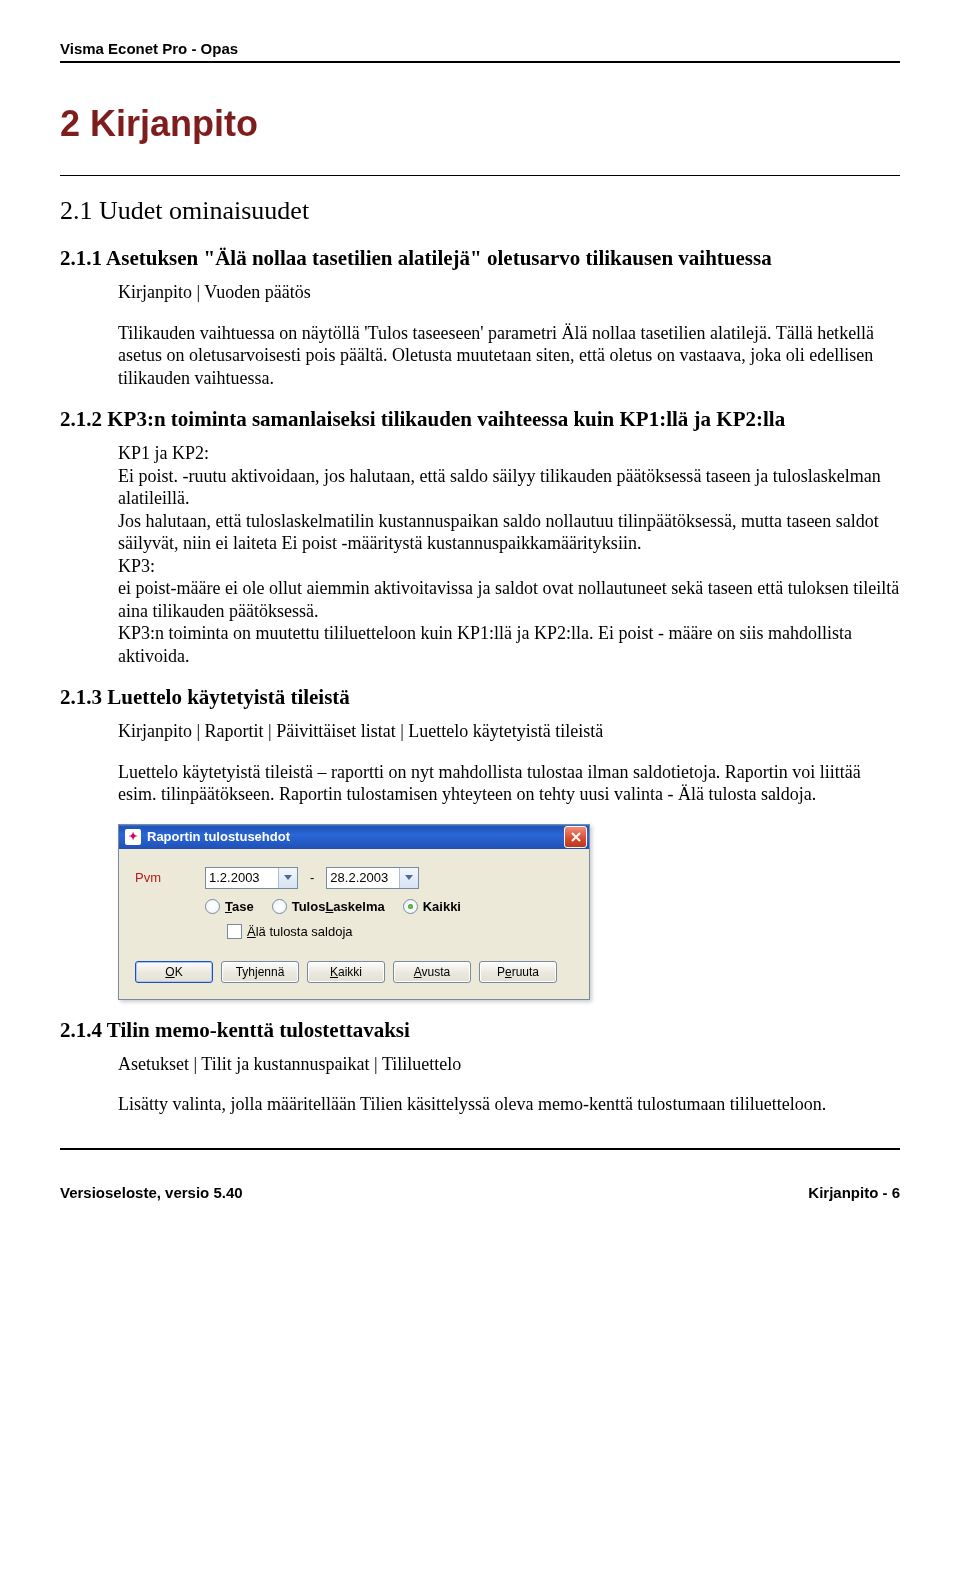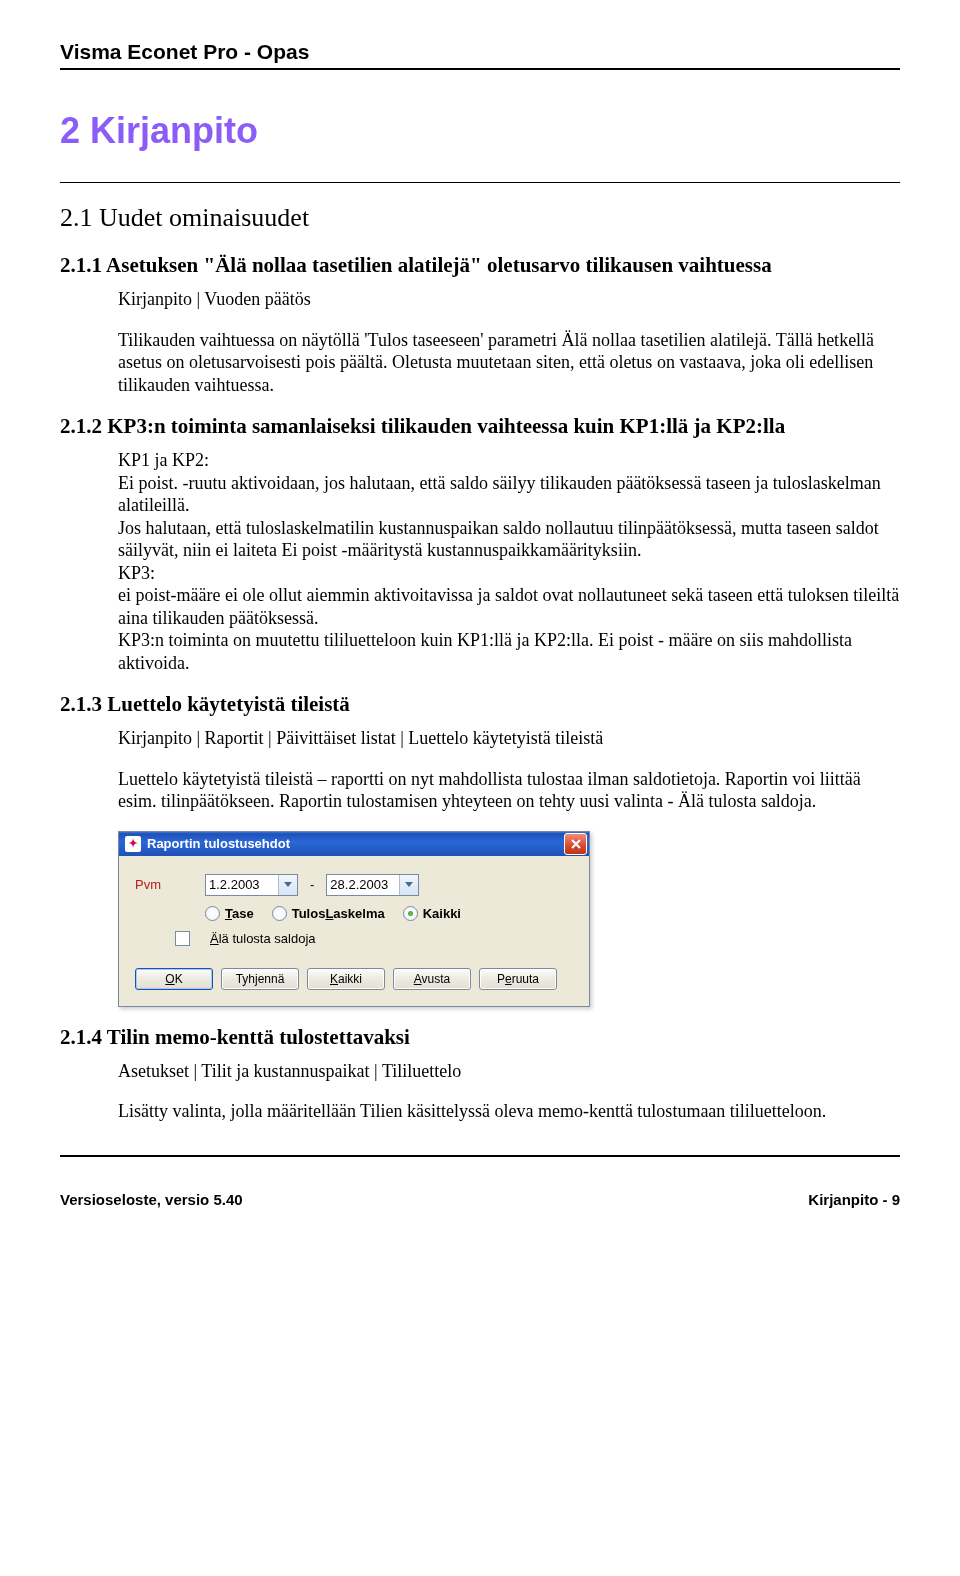--- a/index.html
+++ b/index.html
@@ -10,31 +10,31 @@
     color: #000;
     width: 960px;
   }
   .page {
     padding: 40px 60px 20px 60px;
     box-sizing: border-box;
   }
   .header-line {
     font-family: Arial, Helvetica, sans-serif;
     font-weight: bold;
-    font-size: 21px;
+    font-size: 15px;
     padding-bottom: 2px;
   }
   .hr-top {
     border: none;
     border-top: 2px solid #000;
     margin: 2px 0 30px 0;
   }
   .chapter-title {
     font-family: Arial, Helvetica, sans-serif;
-    color: #8b5cf6;
+    color: #7f1d1d;
     font-size: 36px;
     font-weight: bold;
     margin: 40px 0 30px 0;
   }
   .hr-thin {
     border: none;
     border-top: 1px solid #000;
     margin: 10px 0 20px 0;
   }
   h2.section {
@@ -149,21 +149,21 @@
   .radio-circle {
     width: 13px; height: 13px; border: 1px solid #7a8aa0; border-radius: 50%;
     background: radial-gradient(#fff,#eef3f9);
     display:flex;align-items:center;justify-content:center;
   }
   .radio-circle.checked::after {
     content:""; width:5px;height:5px;border-radius:50%;
     background: radial-gradient(#6fcf5a,#2b8e20);
   }
   .checkbox-item {
-    display:flex; align-items:center; gap:20px; margin-left:40px; cursor:pointer;
+    display:flex; align-items:center; gap:5px; margin-left:92px; cursor:pointer;
   }
   .chk {
     width:13px;height:13px;border:1px solid #7a8aa0;background:#fff;
   }
   .u { text-decoration: underline; }
   .btn-row {
     display:flex; gap:8px; margin-top: 22px; justify-content: flex-start;
   }
   .btn {
     padding: 3px 0;
@@ -286,15 +286,15 @@
   <div class="body-block">
       <p>Asetukset | Tilit ja kustannuspaikat | Tililuettelo</p>
     </div>
   <div class="body-block">
       <p>Lisätty valinta, jolla määritellään Tilien käsittelyssä oleva memo-kenttä tulostumaan tililuetteloon.</p>
     </div>
 
   <hr class="hr-footer">
   <div class="footer">
     <span>Versioseloste, versio 5.40</span>
-    <span>Kirjanpito - 9</span>
+    <span>Kirjanpito - 6</span>
   </div>
 </div>
 
 </body></html>

